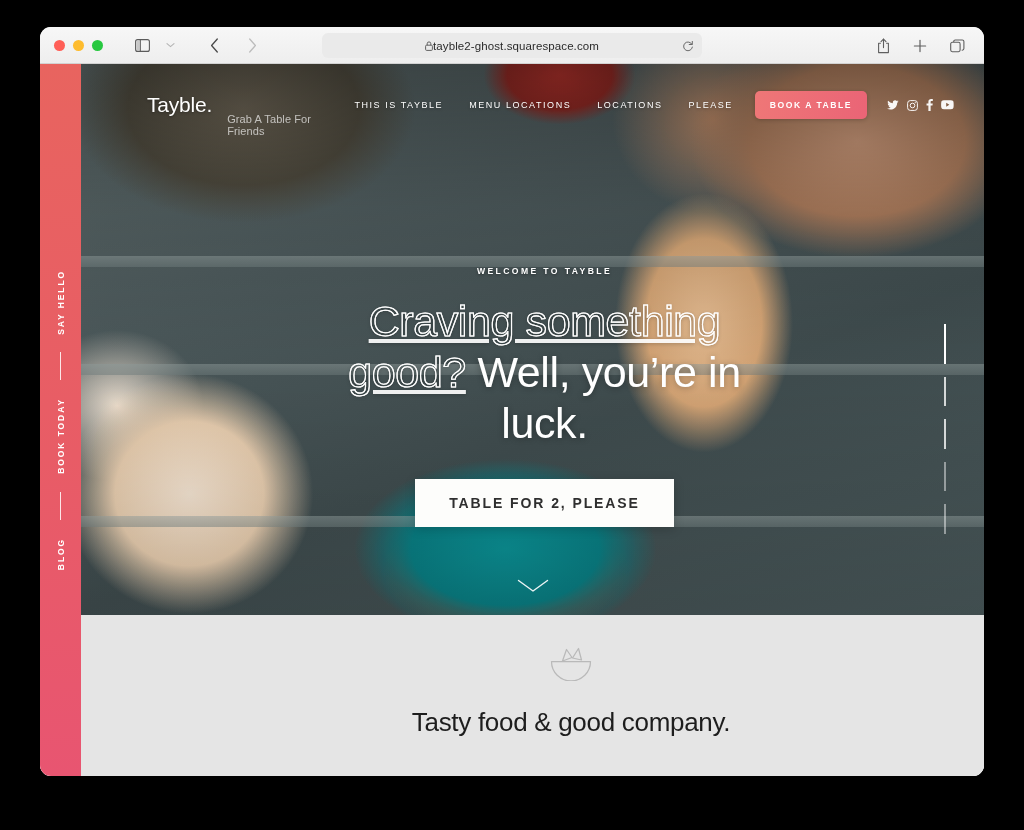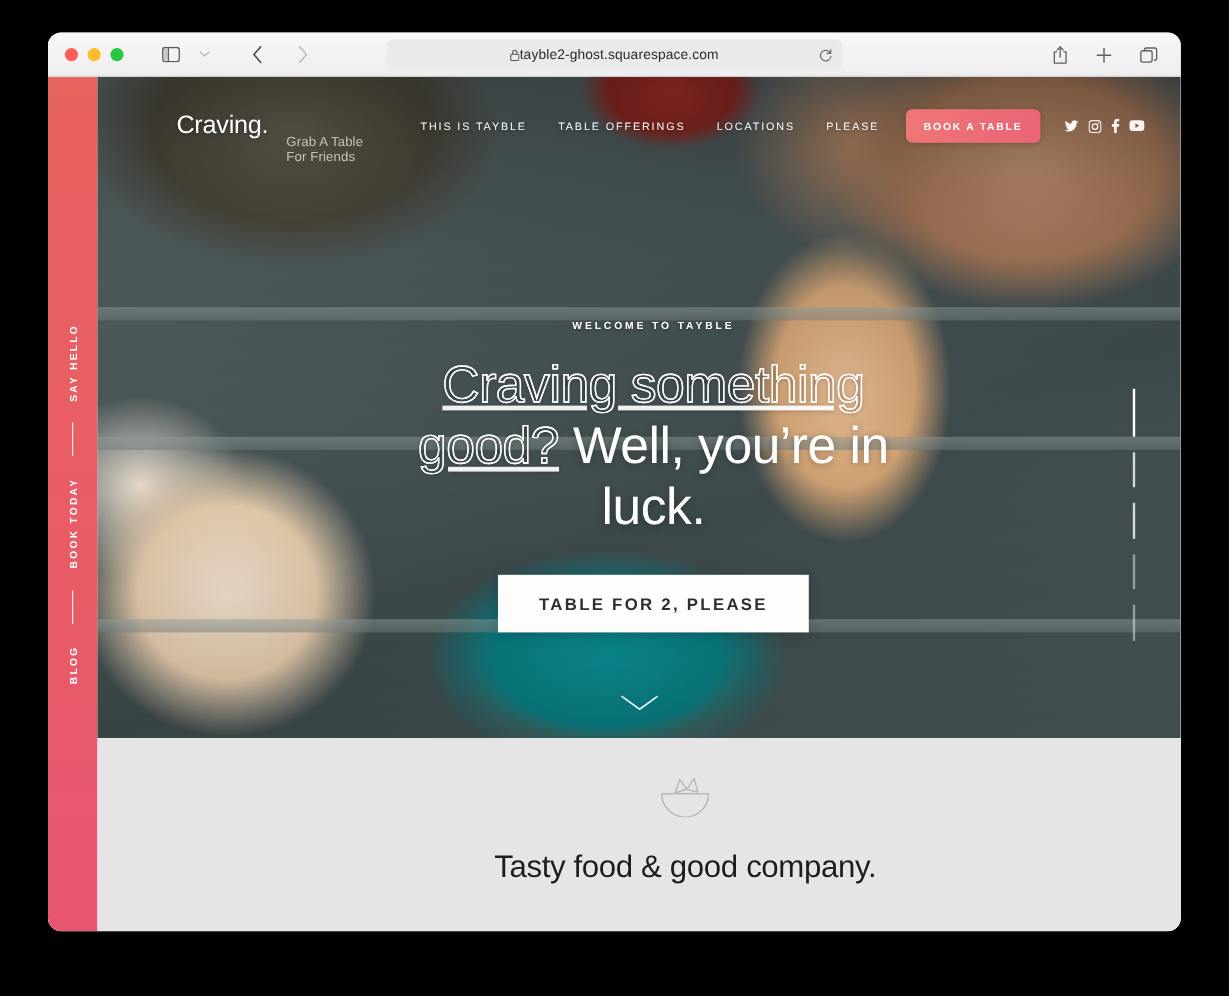--- a/index.html
+++ b/index.html
@@ -425,26 +425,26 @@
 
       <div id="hero">
         <div id="hero-photo"></div>
         <div id="hero-rails">
           <i style="top:192px"></i>
             <i style="top:300px"></i>
             <i style="top:452px"></i>
         </div>
 
         <div id="site-header">
-          <span id="logo">Craving.</span>
+          <span id="logo">Tayble.</span>
           <span id="tagline">Grab A Table For Friends</span>
 
           <nav id="main-nav">
             <span class="nav-link">THIS IS TAYBLE</span>
-            <span class="nav-link">TABLE OFFERINGS</span>
+            <span class="nav-link">MENU LOCATIONS</span>
             <span class="nav-link">LOCATIONS</span>
             <span class="nav-link">PLEASE</span>
           </nav>
 
           <span id="book-btn">BOOK A TABLE</span>
 
           <div id="social">
             <span>
               <svg width="12" height="11" viewBox="0 0 12 11" fill="currentColor">
                 <path d="M11.6 1.4a4.6 4.6 0 0 1-1.33.37A2.33 2.33 0 0 0 11.29.48a4.65 4.65 0 0 1-1.47.56A2.32 2.32 0 0 0 5.88 3.2a6.58 6.58 0 0 1-4.78-2.42 2.32 2.32 0 0 0 .72 3.1A2.3 2.3 0 0 1 .76 3.6v.03a2.32 2.32 0 0 0 1.86 2.27 2.33 2.33 0 0 1-1.05.04 2.32 2.32 0 0 0 2.17 1.61A4.66 4.66 0 0 1 0 8.51a6.57 6.57 0 0 0 3.56 1.04c4.27 0 6.6-3.54 6.6-6.6l-.01-.3A4.7 4.7 0 0 0 11.6 1.4z"></path>

